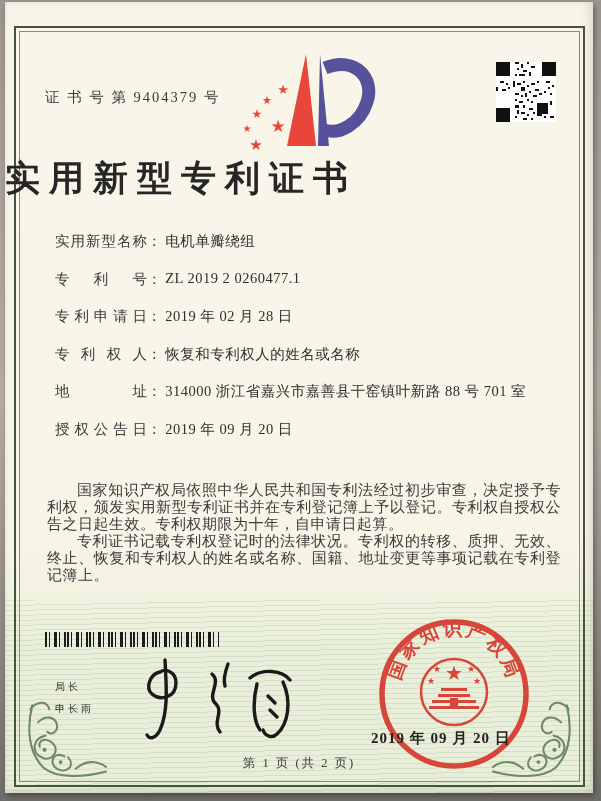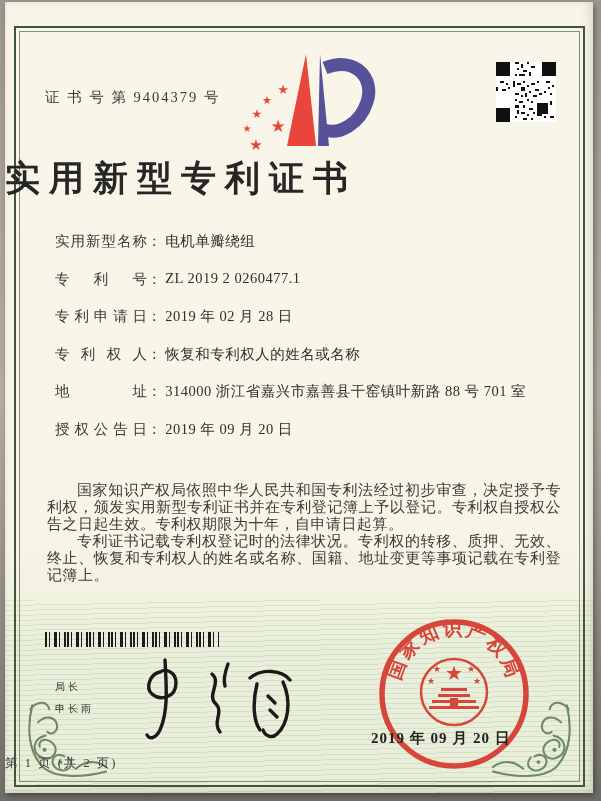--- a/index.html
+++ b/index.html
@@ -67,21 +67,21 @@
   .signer{position:absolute;left:50px;top:678px;font-size:10px;color:#2c2c2c;letter-spacing:3px;
     font-family:"Liberation Sans","DejaVu Sans",sans-serif;}
   .signer .name{margin-top:8px;}
   .signature{position:absolute;left:125px;top:650px;width:190px;height:98px;}
   .seal{position:absolute;left:363px;top:608px;width:172px;height:172px;opacity:.93;}
   .seal-date{
     position:absolute;left:366px;top:727px;width:170px;
     font-size:15px;color:#222;letter-spacing:1px;white-space:nowrap;z-index:3;font-weight:bold;
   }
   .footer{
-    position:absolute;left:0;top:753px;width:100%;
+    position:absolute;left:0;top:753px;width:100%;text-align:center;
     font-size:12.5px;color:#3a3a3a;letter-spacing:2px;
   }
   .ornament{position:absolute;width:104px;height:104px;bottom:12px;z-index:0;}
   .ornament.left{left:14px;}
   .ornament.right{right:13px;transform:scaleX(-1);}
 </style>
 </head>
 <body>
 
 <div class="photo">

